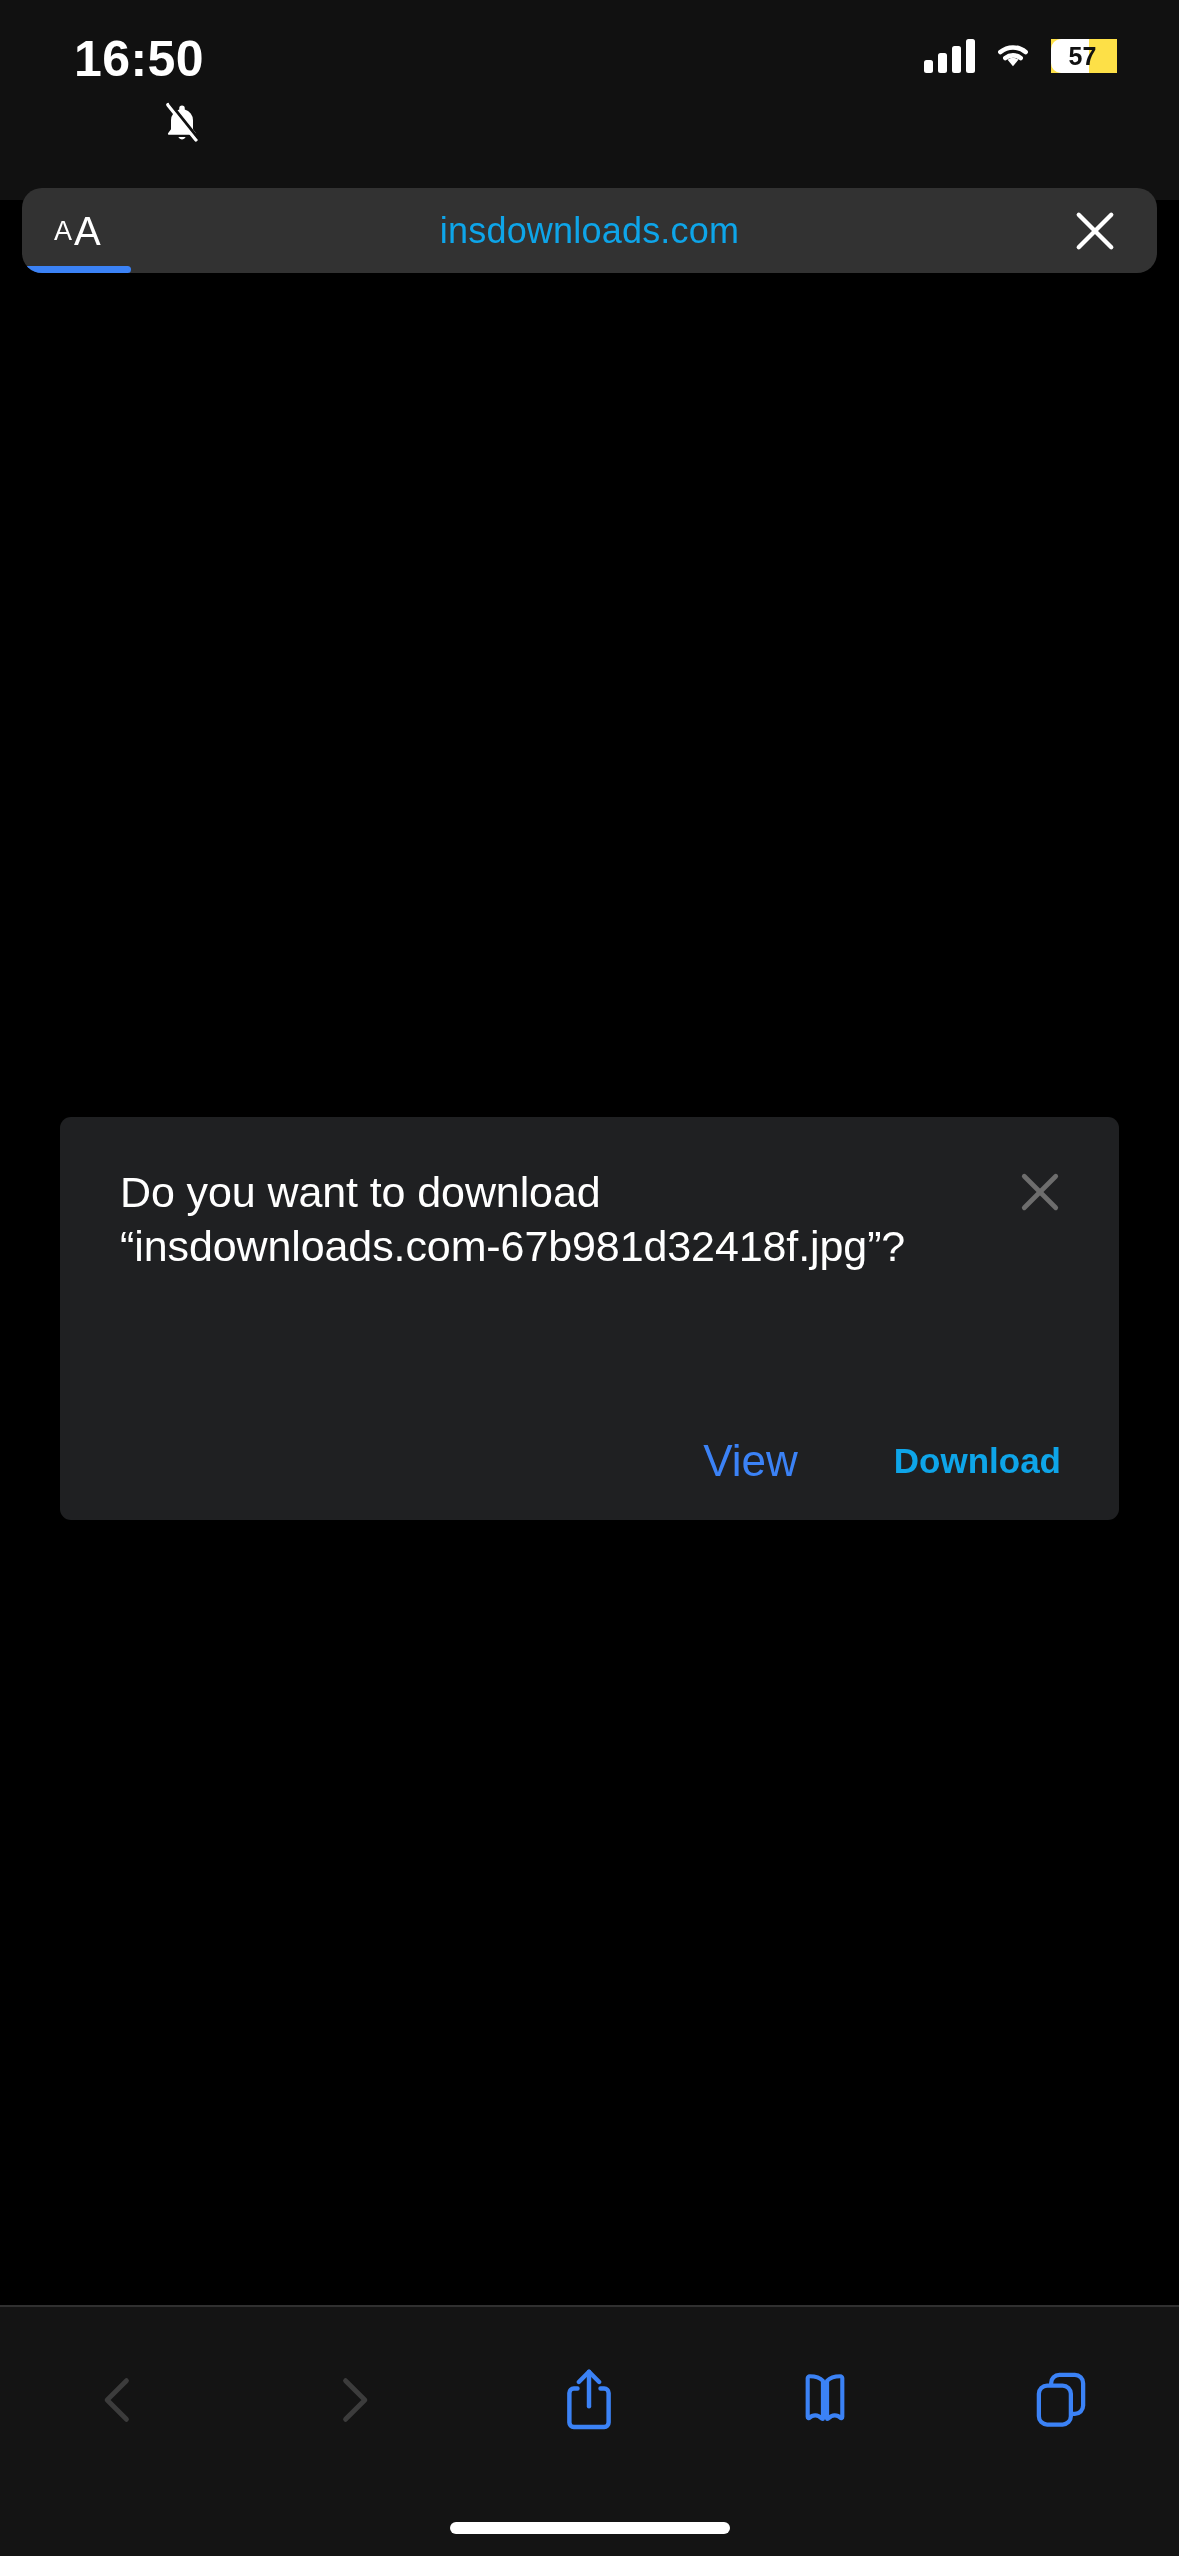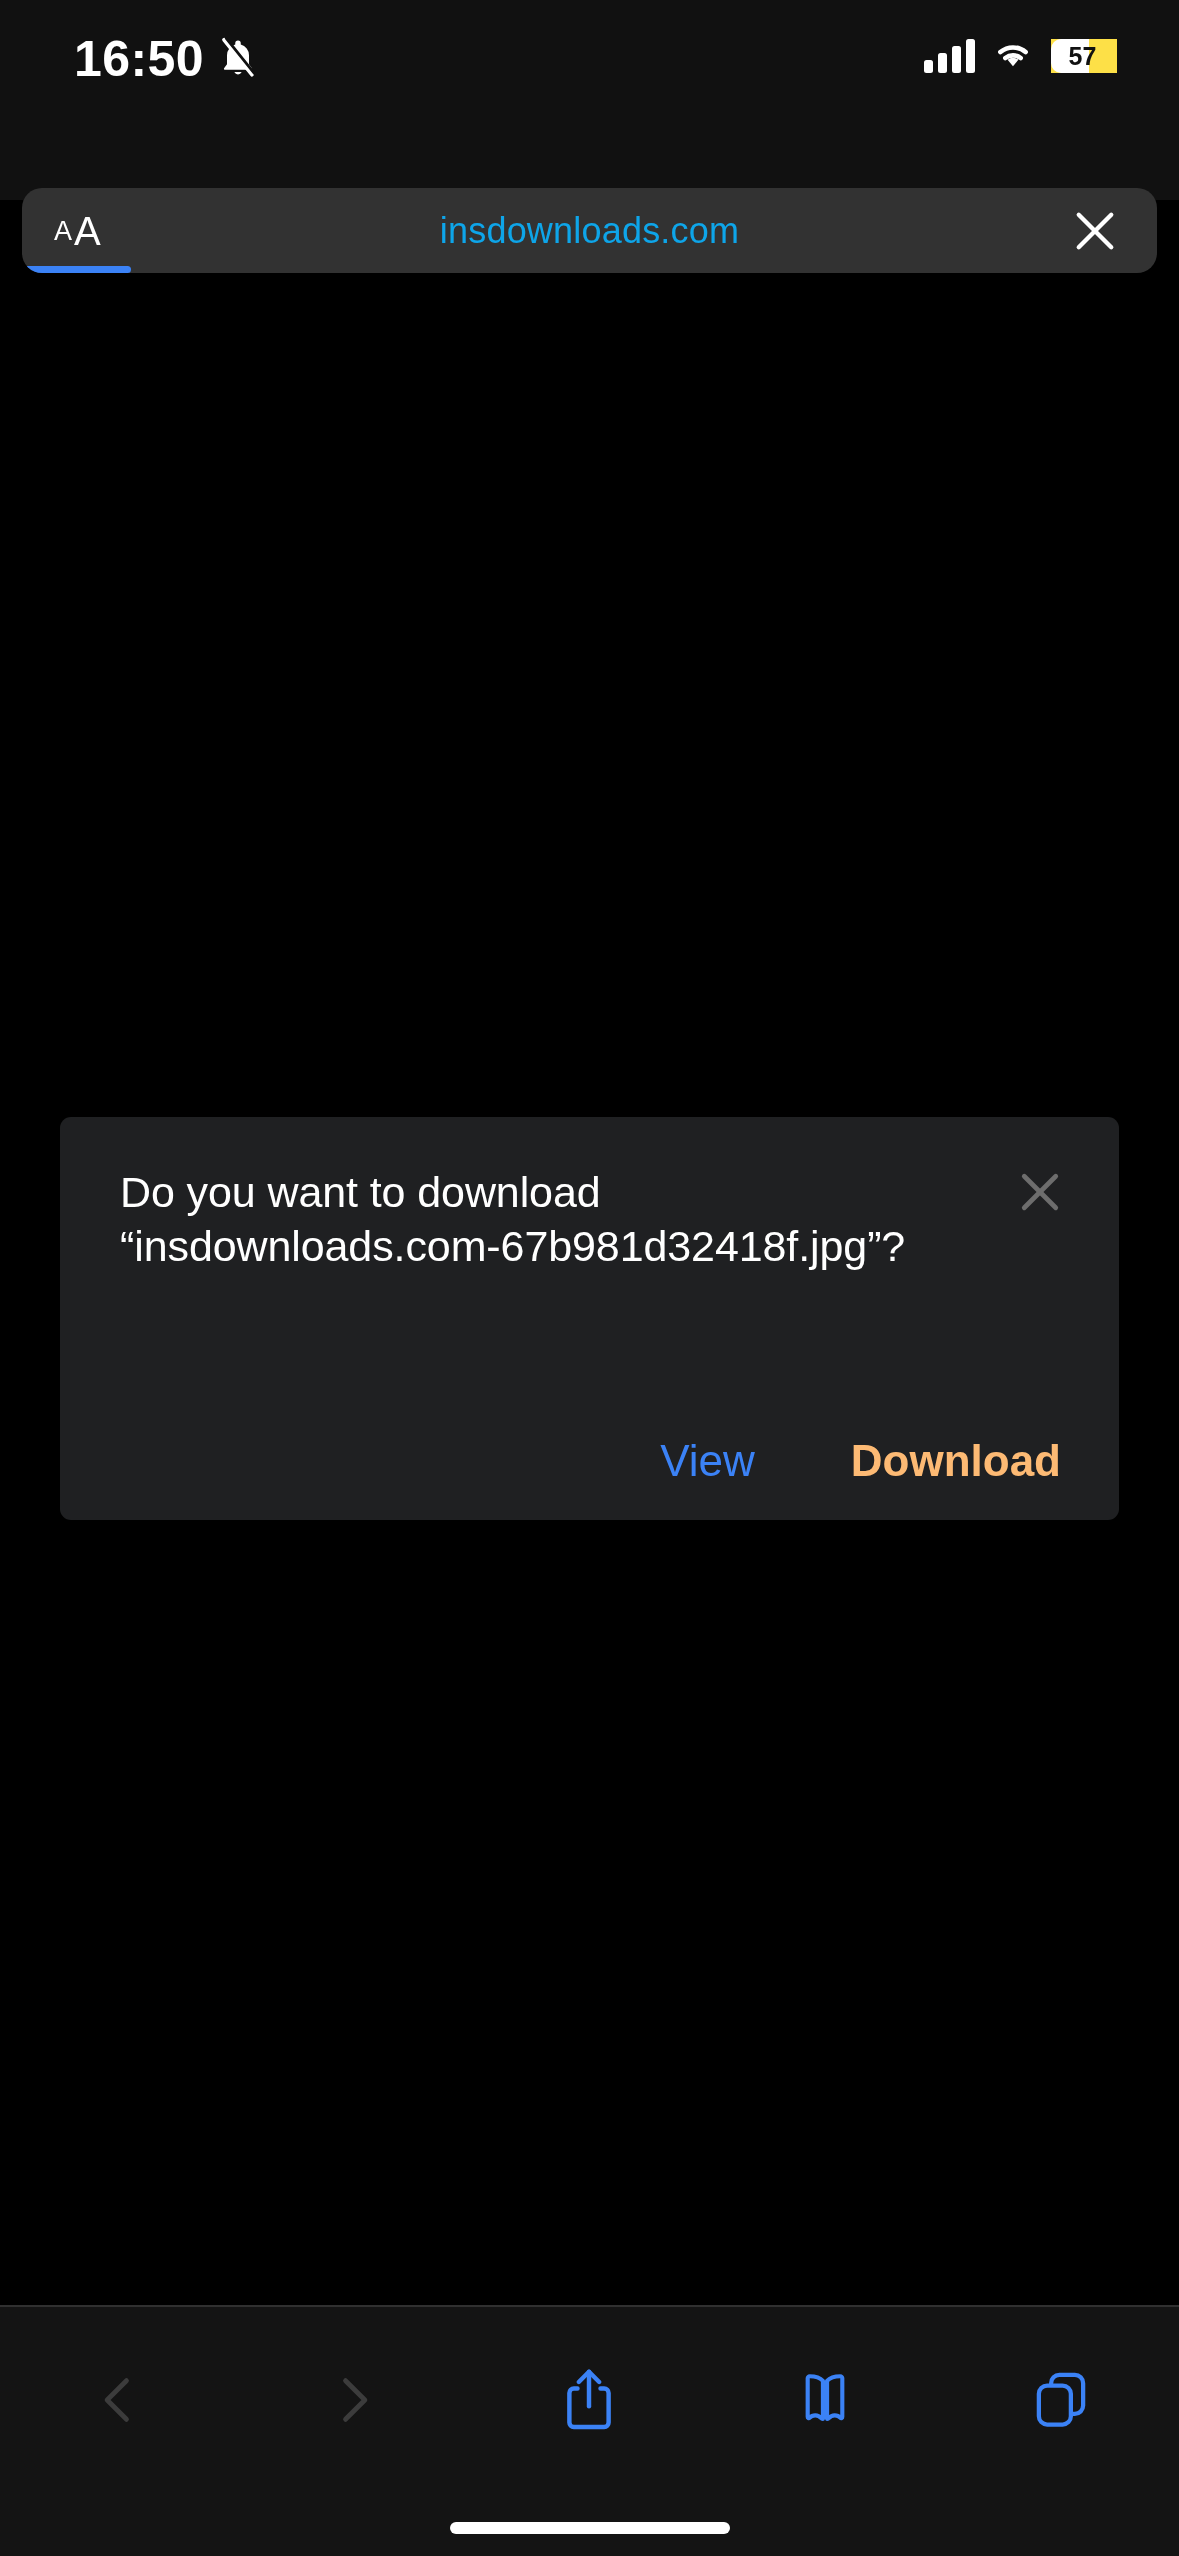--- a/index.html
+++ b/index.html
@@ -27,22 +27,23 @@
     position: absolute;
     left: 0; top: 0;
     width: 1179px;
     height: 150px;
     background: #111111;
   }
   .status-left {
     position: absolute;
     left: 74px; top: 30px;
     display: flex;
-    align-items: center;
+    align-items: flex-end;
     gap: 12px;
+    flex-direction: column;
   }
   .status-time {
     color: #ffffff;
     font-size: 50px;
     font-weight: bold;
     letter-spacing: 0.4px;
     line-height: 58px;
   }
   .mute-icon { display: block; }
   .status-right {
@@ -194,22 +195,22 @@
     align-items: flex-start;
     gap: 96px;
   }
   .btn-view {
     color: #3b82f6;
     font-size: 44px;
     line-height: 54px;
     font-weight: normal;
   }
   .btn-download {
-    color: #fdba74;
-    font-size: 44px;
+    color: #0ea5e9;
+    font-size: 35px;
     line-height: 54px;
     font-weight: bold;
   }
 
   
   .toolbar {
     position: absolute;
     left: 0; top: 2305px;
     width: 1179px;
     height: 251px;

